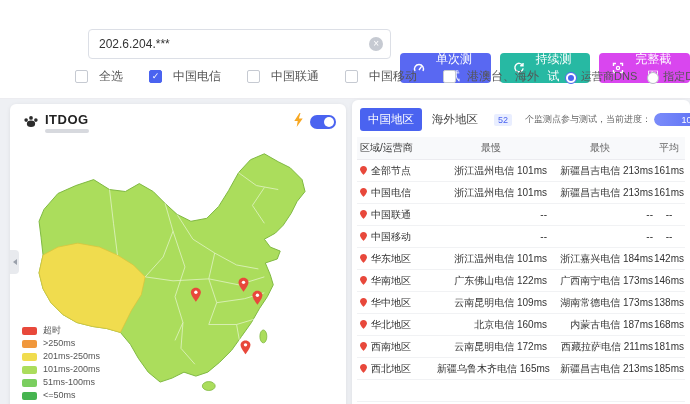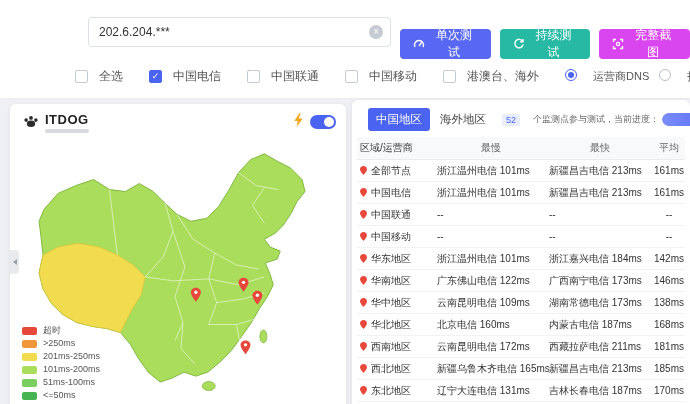--- a/index.html
+++ b/index.html
@@ -4,21 +4,21 @@
 <style>
   html,body{margin:0;padding:0;}
   body{
     width:690px;height:404px;position:relative;overflow:hidden;
     background:#eef0f4;
     font-family:"Liberation Sans","DejaVu Sans",sans-serif;
     -webkit-font-smoothing:antialiased;
   }
   
   .topbar{position:absolute;top:0;left:0;right:0;height:98px;background:#fff;border-bottom:1px solid #ececf0;}
-  .search-row{position:absolute;top:5px;left:88px;display:flex;align-items:center;}
+  .search-row{position:absolute;top:29px;left:88px;display:flex;}
   .search-box{position:relative;width:305px;height:30px;}
   .search-box input{
     width:100%;height:30px;box-sizing:border-box;border:1px solid #dcdfe6;border-radius:4px;
     padding:0 30px 0 10px;font-size:12px;color:#333;outline:none;font-family:inherit;
   }
   .clear-ic{
     position:absolute;right:8px;top:8px;width:14px;height:14px;border-radius:50%;
     background:#c6cad2;color:#fff;font-size:10px;line-height:14px;text-align:center;cursor:pointer;
   }
   .btn{
@@ -30,21 +30,21 @@
   .btn-teal{background:#27b9a3;}
   .btn-orange{background:#d946ef;}
   
   .filter-row{position:absolute;top:62px;left:0;right:0;height:28px;display:flex;align-items:center;padding:0 6px 0 75px;}
   .cb-item{display:flex;align-items:center;gap:11px;margin-right:26px;font-size:12px;color:#555;cursor:pointer;white-space:nowrap;}
   .cb{width:13px;height:13px;box-sizing:border-box;border:1px solid #c6cad2;border-radius:2px;background:#fff;
       display:flex;align-items:center;justify-content:center;}
   .cb.on{background:#4a63f0;border-color:#4a63f0;}
   .cb.on::after{content:"✓";color:#fff;font-size:9px;line-height:1;}
   .radio-group{margin-left:auto;display:flex;align-items:center;gap:10px;}
-  .rd-item{display:flex;align-items:flex-start;gap:16px;font-size:11px;color:#555;cursor:pointer;white-space:nowrap;}
+  .rd-item{display:flex;align-items:flex-end;gap:4px;font-size:11px;color:#555;cursor:pointer;white-space:nowrap;}
   .rd{width:12px;height:12px;box-sizing:border-box;border:1px solid #b9bec7;border-radius:50%;background:#fff;
       display:flex;align-items:center;justify-content:center;}
   .rd.on{border-color:#4a63f0;}
   .rd.on::after{content:"";width:6px;height:6px;border-radius:50%;background:#4a63f0;}
   .dns-input{
     width:86px;height:25px;box-sizing:border-box;border:1px solid #e3e5e9;border-radius:4px;background:#f5f6f8;
     font-size:10px;color:#666;padding:0 7px;outline:none;font-family:inherit;
   }
   .dns-input::placeholder{color:#bfc3cb;}
   
@@ -60,35 +60,35 @@
   .toggle::after{content:"";position:absolute;right:2px;top:2px;width:10px;height:10px;border-radius:50%;background:#fff;}
   .map-svg{position:absolute;left:2px;top:24px;z-index:1;}
   .collapse-handle{position:absolute;left:0;top:146px;width:9px;height:24px;background:#e8eaee;border-radius:0 4px 4px 0;
     display:flex;align-items:center;justify-content:center;cursor:pointer;z-index:4;}
   .collapse-handle::after{content:"";border-top:3px solid transparent;border-bottom:3px solid transparent;border-right:4px solid #9aa0ab;}
   .legend{position:absolute;left:12px;bottom:10px;z-index:3;}
   .legend-item{display:flex;align-items:center;gap:6px;height:13px;}
   .legend-swatch{width:15px;height:8px;border-radius:2px;}
   .legend-label{font-size:9px;color:#555;line-height:1;}
   
-  .res-head{display:flex;align-items:center;padding:8px 6px 6px 16px;}
+  .res-head{display:flex;align-items:center;padding:8px 6px 6px 8px;}
   .tab{font-size:11.5px;padding:4px 8px;border-radius:3px;cursor:pointer;white-space:nowrap;}
   .tab.active{background:#4a63f0;color:#fff;}
   .tab.plain{color:#444;margin-left:2px;}
   .monitor-badge{margin-left:8px;background:#e9eeff;color:#4a63f0;font-size:9px;padding:1px 4px;border-radius:2px;}
   .progress-label{font-size:9px;color:#666;margin-left:13px;white-space:nowrap;}
   .progress-bar{margin-left:3px;width:78px;height:13px;border-radius:7px;background:#dfe3f5;overflow:hidden;position:relative;flex:0 0 auto;}
   .progress-fill{position:absolute;left:0;top:0;bottom:0;width:100%;border-radius:7px;
     background:linear-gradient(90deg,#7b8cfa,#4a5ef0);
     display:flex;align-items:center;justify-content:center;color:#fff;font-size:9px;}
   .tbl{margin:0 5px;}
   .trow{display:grid;grid-template-columns:78px 112px 106px 1fr;align-items:center;height:21px;border-bottom:1px solid #f1f2f4;}
   .thead{background:#f8f9fb;border-bottom:1px solid #ececf0;height:22px;}
   .thead .tc{color:#666;font-size:10px;}
-  .tc{font-size:10px;color:#333;white-space:nowrap;}
+  .tc{font-size:10px;color:#333;white-space:nowrap;text-align:right;}
   .tc.c0{display:flex;align-items:center;gap:4px;padding-left:3px;color:#333;}
   .tc.c1,.tc.c2{padding-left:2px;overflow:visible;}
   .tc.c3{text-align:center;}
   .thead .tc.c1,.thead .tc.c2{text-align:center;padding-left:0;}
   .pin{flex:0 0 auto;display:block;}
 </style>
 </head>
 <body>
 
 <div class="topbar">
@@ -385,30 +385,19 @@
           <svg class="pin" width="7" height="9" viewBox="0 0 10 13">
             <path d="M5,0 C8,0 10,2.2 10,4.8 C10,8 5,13 5,13 C5,13 0,8 0,4.8 C0,2.2 2,0 5,0 Z" fill="#e8483b"></path>
           </svg>
           <span>西北地区</span>
         </span>
       <span class="tc c1">新疆乌鲁木齐电信 165ms</span>
       <span class="tc c2">新疆昌吉电信 213ms</span>
       <span class="tc c3">185ms</span>
     </div>
     <div class="trow">
-      <span class="tc c0">
-          <svg class="pin" width="7" height="9" viewBox="0 0 10 13">
-            <path d="M5,0 C8,0 10,2.2 10,4.8 C10,8 5,13 5,13 C5,13 0,8 0,4.8 C0,2.2 2,0 5,0 Z" fill="#e8483b"></path>
-          </svg>
-          <span>东北地区</span>
-        </span>
-      <span class="tc c1">辽宁大连电信 131ms</span>
-      <span class="tc c2">吉林长春电信 187ms</span>
-      <span class="tc c3">170ms</span>
-    </div>
-    <div class="trow">
 
       <span class="tc c1"></span>
       <span class="tc c2"></span>
       <span class="tc c3"></span>
     </div>
   </div>
 </div>
 
 </body></html>

